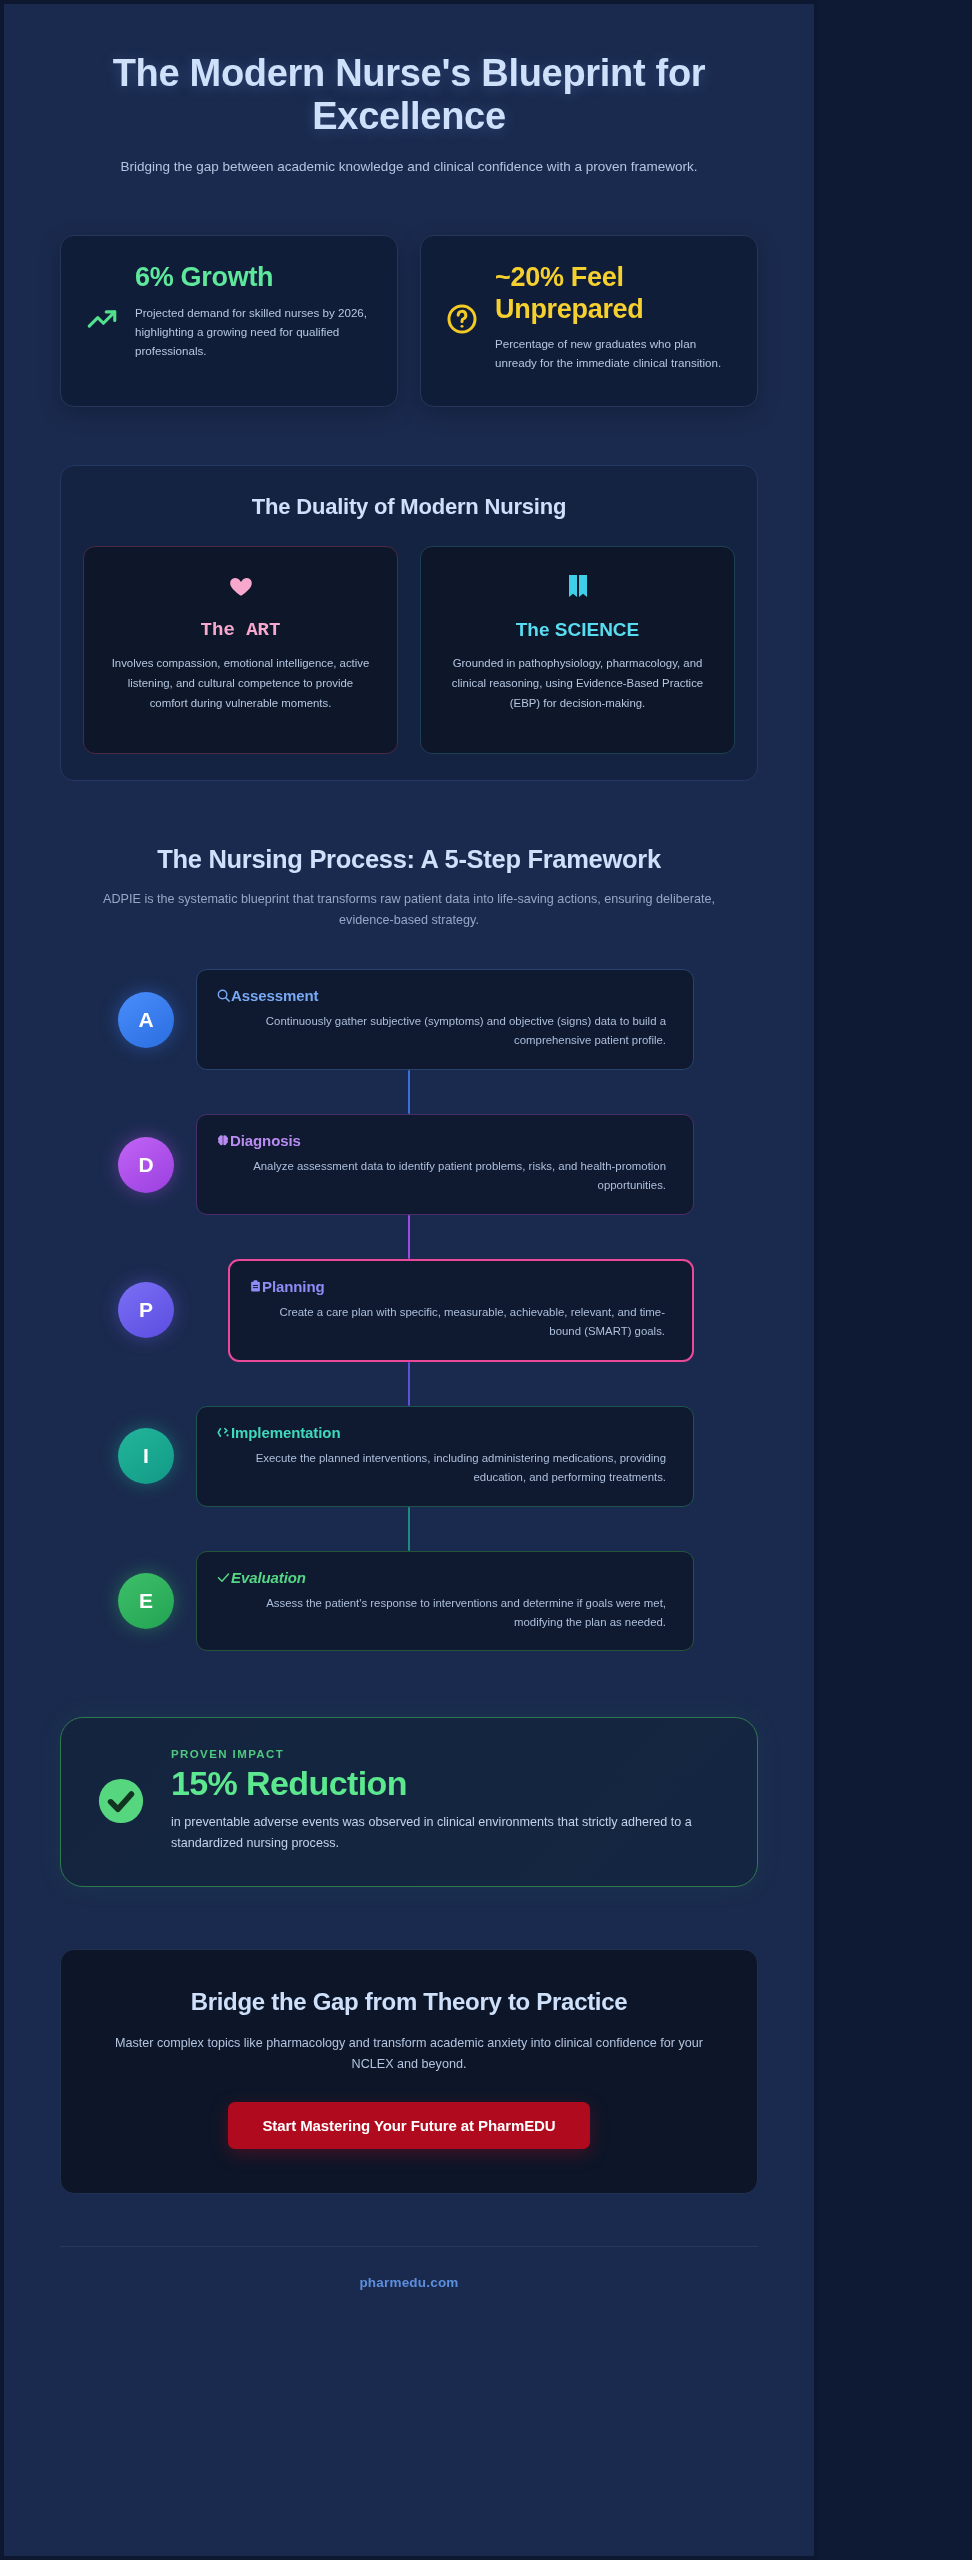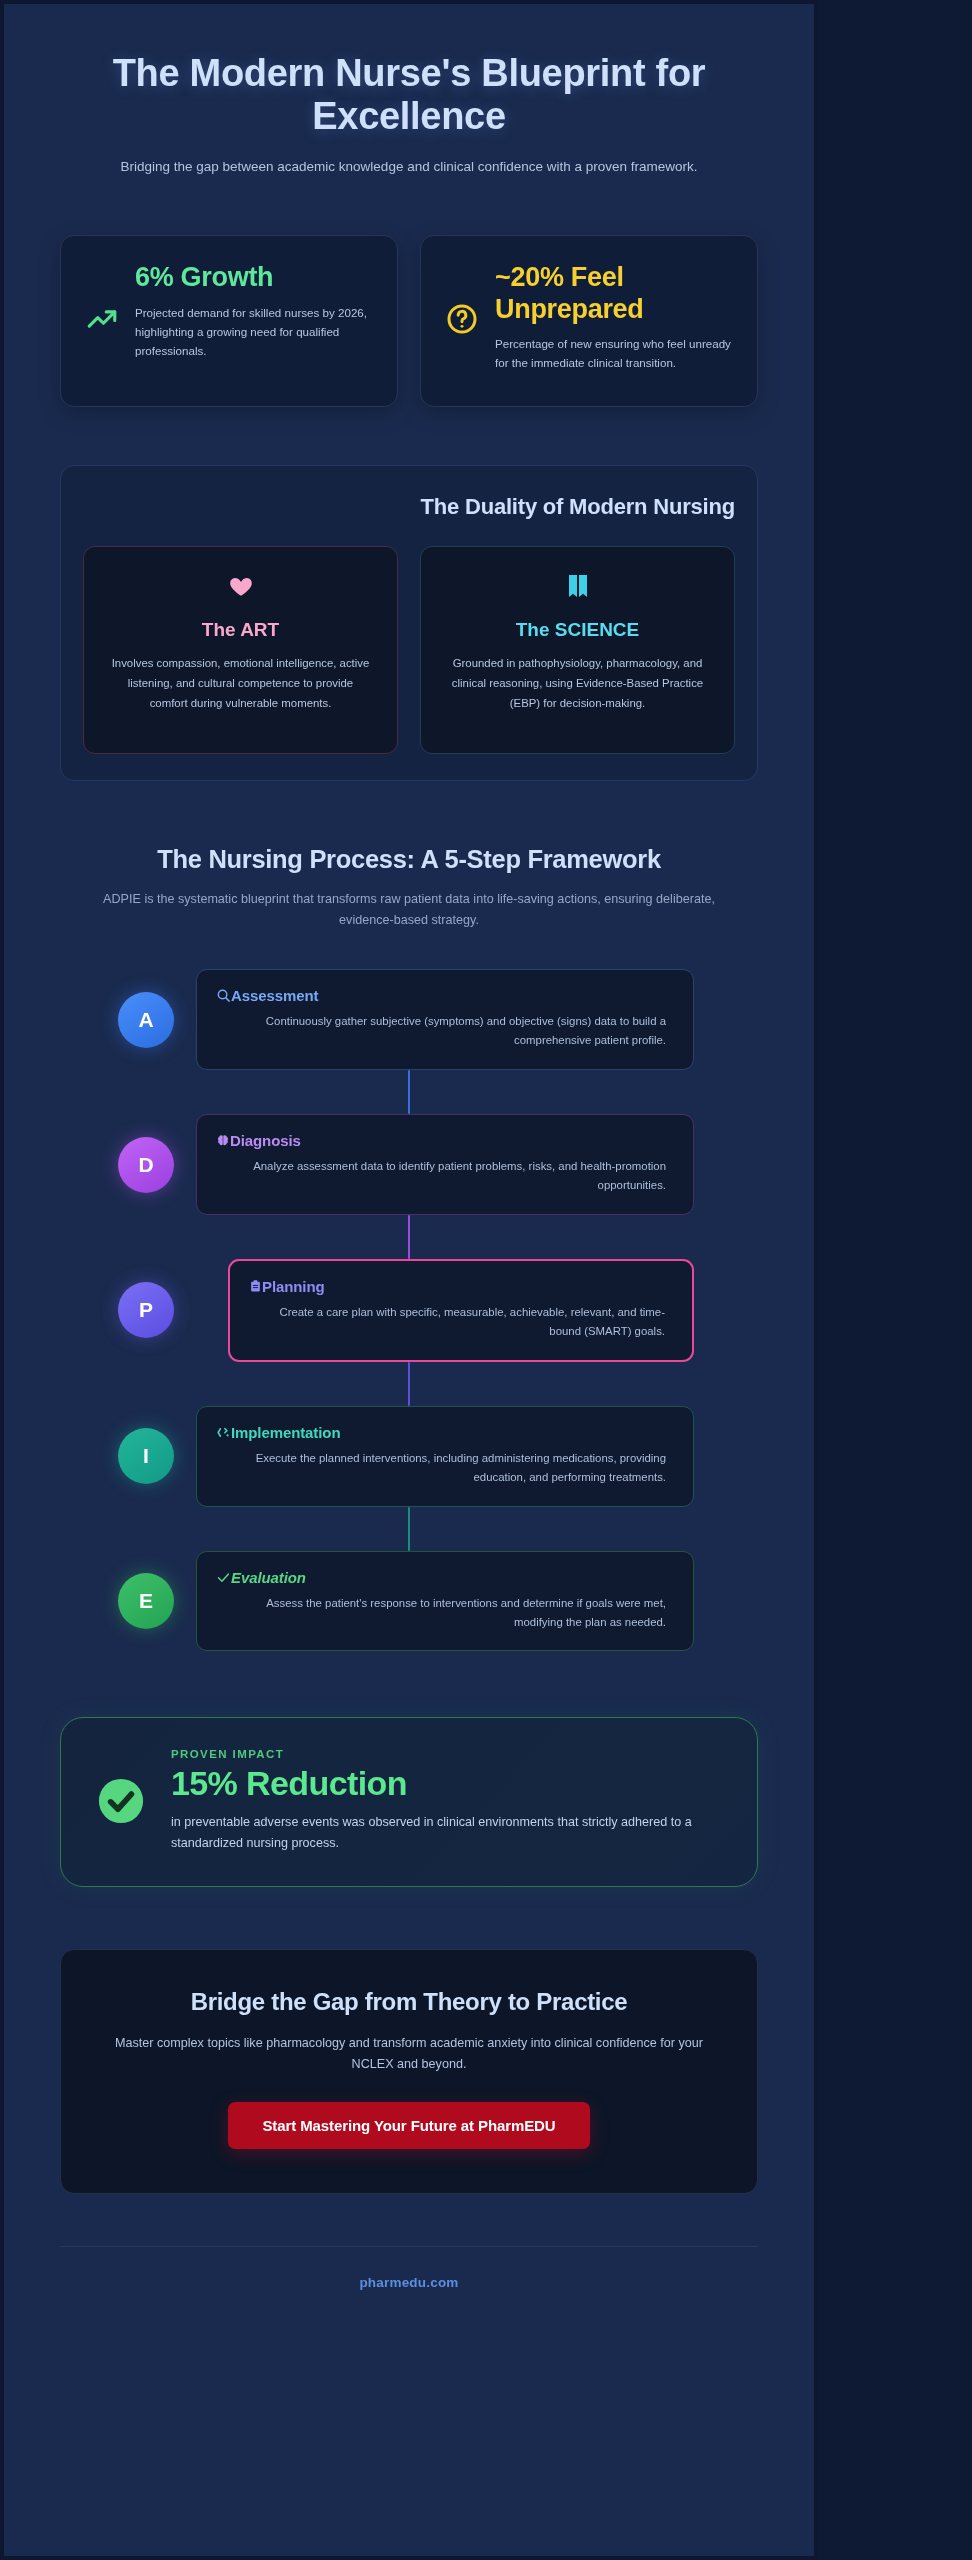--- a/index.html
+++ b/index.html
@@ -98,21 +98,21 @@
   
   .panel {
     margin-top: 58px;
     background: #152342;
     border: 1px solid #253763;
     border-radius: 14px;
     padding: 28px 22px 26px 22px;
   }
 
   .panel-title {
-    text-align: right;
+    text-align: center;
     font-size: 22px;
     font-weight: bold;
     color: #cfe0fb;
     letter-spacing: -0.2px;
     margin-bottom: 26px;
   }
 
   .duo {
     display: flex;
     gap: 22px;
@@ -130,21 +130,21 @@
   .duo-card.science { border: 1px solid #1d4152; }
 
   .duo-icon { height: 30px; margin-bottom: 16px; }
   .duo-icon svg { display: block; margin: 0 auto; }
 
   .duo-name {
     font-size: 19px;
     font-weight: bold;
     margin-bottom: 13px;
   }
-  .duo-name.art     { color: #f8a8cd; }
+  .duo-name.art     { color: #f8a8cd; font-family: Liberation Mono, monospace; }
   .duo-name.science { color: #5adcf0; }
 
   .duo-desc {
     font-size: 11.4px;
     line-height: 1.72;
     color: #b6c6e1;
     padding: 0 6px;
   }
 
   
@@ -377,21 +377,21 @@
       <div class="stat-card">
         <span class="stat-icon">
           <svg viewBox="0 0 24 24" fill="none" stroke="#f3cb23" stroke-width="2.1" stroke-linecap="round" stroke-linejoin="round">
             <circle cx="12" cy="12" r="9.2"></circle>
             <path d="M9.3 9.3a2.7 2.7 0 1 1 3.6 2.55c-.6.25-.9.8-.9 1.45v.6"></path>
             <circle cx="12" cy="17.2" r="1.05" fill="#f3cb23" stroke="none"></circle>
           </svg>
         </span>
         <div class="stat-body">
           <div class="stat-value yellow">~20% Feel Unprepared</div>
-          <div class="stat-desc">Percentage of new ensuring who feel unready for the immediate clinical transition.</div>
+          <div class="stat-desc">Percentage of new graduates who plan unready for the immediate clinical transition.</div>
         </div>
       </div>
 
     </div>
 
     <div class="panel">
       <h2 class="panel-title">The Duality of Modern Nursing</h2>
       <div class="duo">
 
         <div class="duo-card art">

